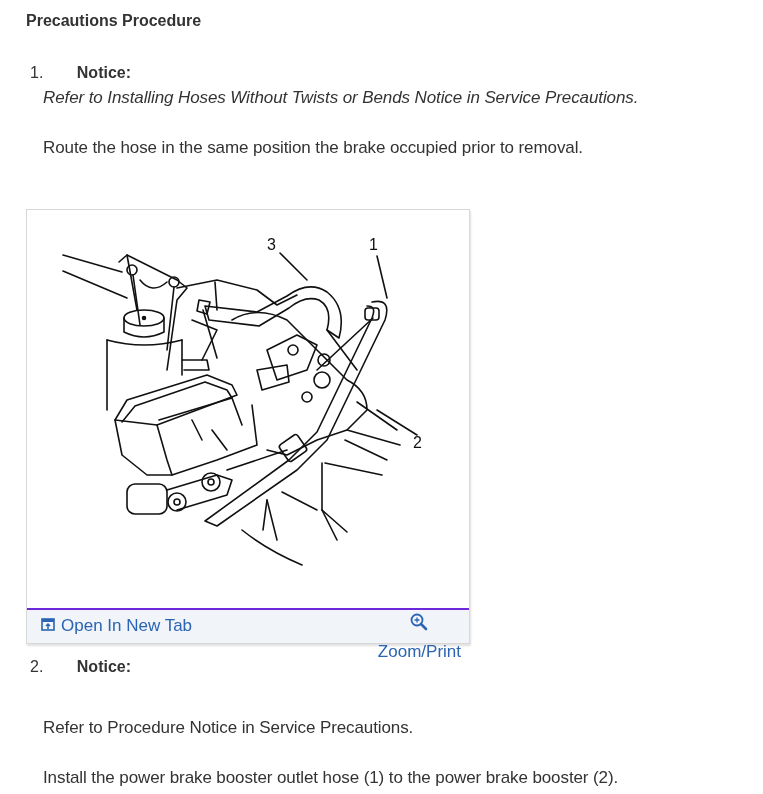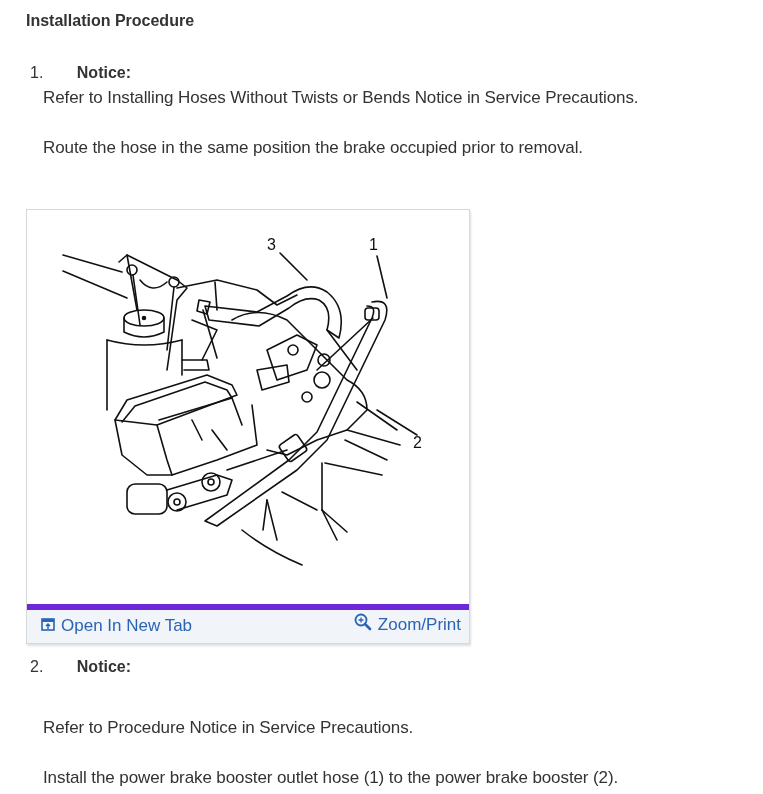--- a/index.html
+++ b/index.html
@@ -16,40 +16,40 @@
     .step .notice { font-weight: bold; margin-left: 29px; }
     .para { position: absolute; left: 43px; font-size: 17px; color: #333; white-space: nowrap; letter-spacing: -0.1px; }
     .figure {
       position: absolute; left: 26px; top: 209px; width: 442px; height: 433px;
       border: 1px solid #d8d8d8; box-shadow: 1px 2px 2px rgba(0,0,0,0.12);
       background: #fff;
     }
     .figure svg.illus { position: absolute; left: 0; top: 0; }
     .fig-bar {
       position: absolute; left: 0; right: 0; bottom: 0; height: 33px;
-      background: #f1f4f9; border-top: 6px solid #6d28d9;
+      background: #f1f4f9; border-top: 2px solid #6d28d9;
     }
     .fig-link {
       position: absolute; top: 6px; font-size: 17px; color: #2a64b2;
       cursor: pointer; display: flex; align-items: center; gap: 6px;
     }
     .fig-link.left { left: 14px; }
-    .fig-link.right { right: 8px; top: 3px; }
+    .fig-link.right { right: 8px; top: 3px; flex-direction: column; }
     .icon { display: inline-block; }
   </style>
 </head>
 <body>
 
-<div class="section-title">Installation Procedure</div>
+<div class="section-title">Precautions Procedure</div>
 
 <div class="step" style="top:64px;">
   <span class="num">1.</span>
   <span class="notice">Notice:</span>
 </div>
-<div class="para" style="top:88px;">Refer to Installing Hoses Without Twists or Bends Notice in Service Precautions.</div>
+<div class="para" style="top:88px;font-style:italic;">Refer to Installing Hoses Without Twists or Bends Notice in Service Precautions.</div>
 <div class="para" style="top:138px;">Route the hose in the same position the brake occupied prior to removal.</div>
 
 <div class="figure">
   <svg class="illus" width="442" height="398" viewBox="0 0 442 398" fill="none" stroke="#111" stroke-width="1.6" stroke-linecap="round" stroke-linejoin="round">
 
     <path d="M36 45 L95 62"></path>
     <path d="M36 61 L100 88"></path>
 
     <path d="M92 52 L100 45 L150 70 L160 78 L150 90 L140 160"></path>
     <path d="M100 45 L110 100"></path>

